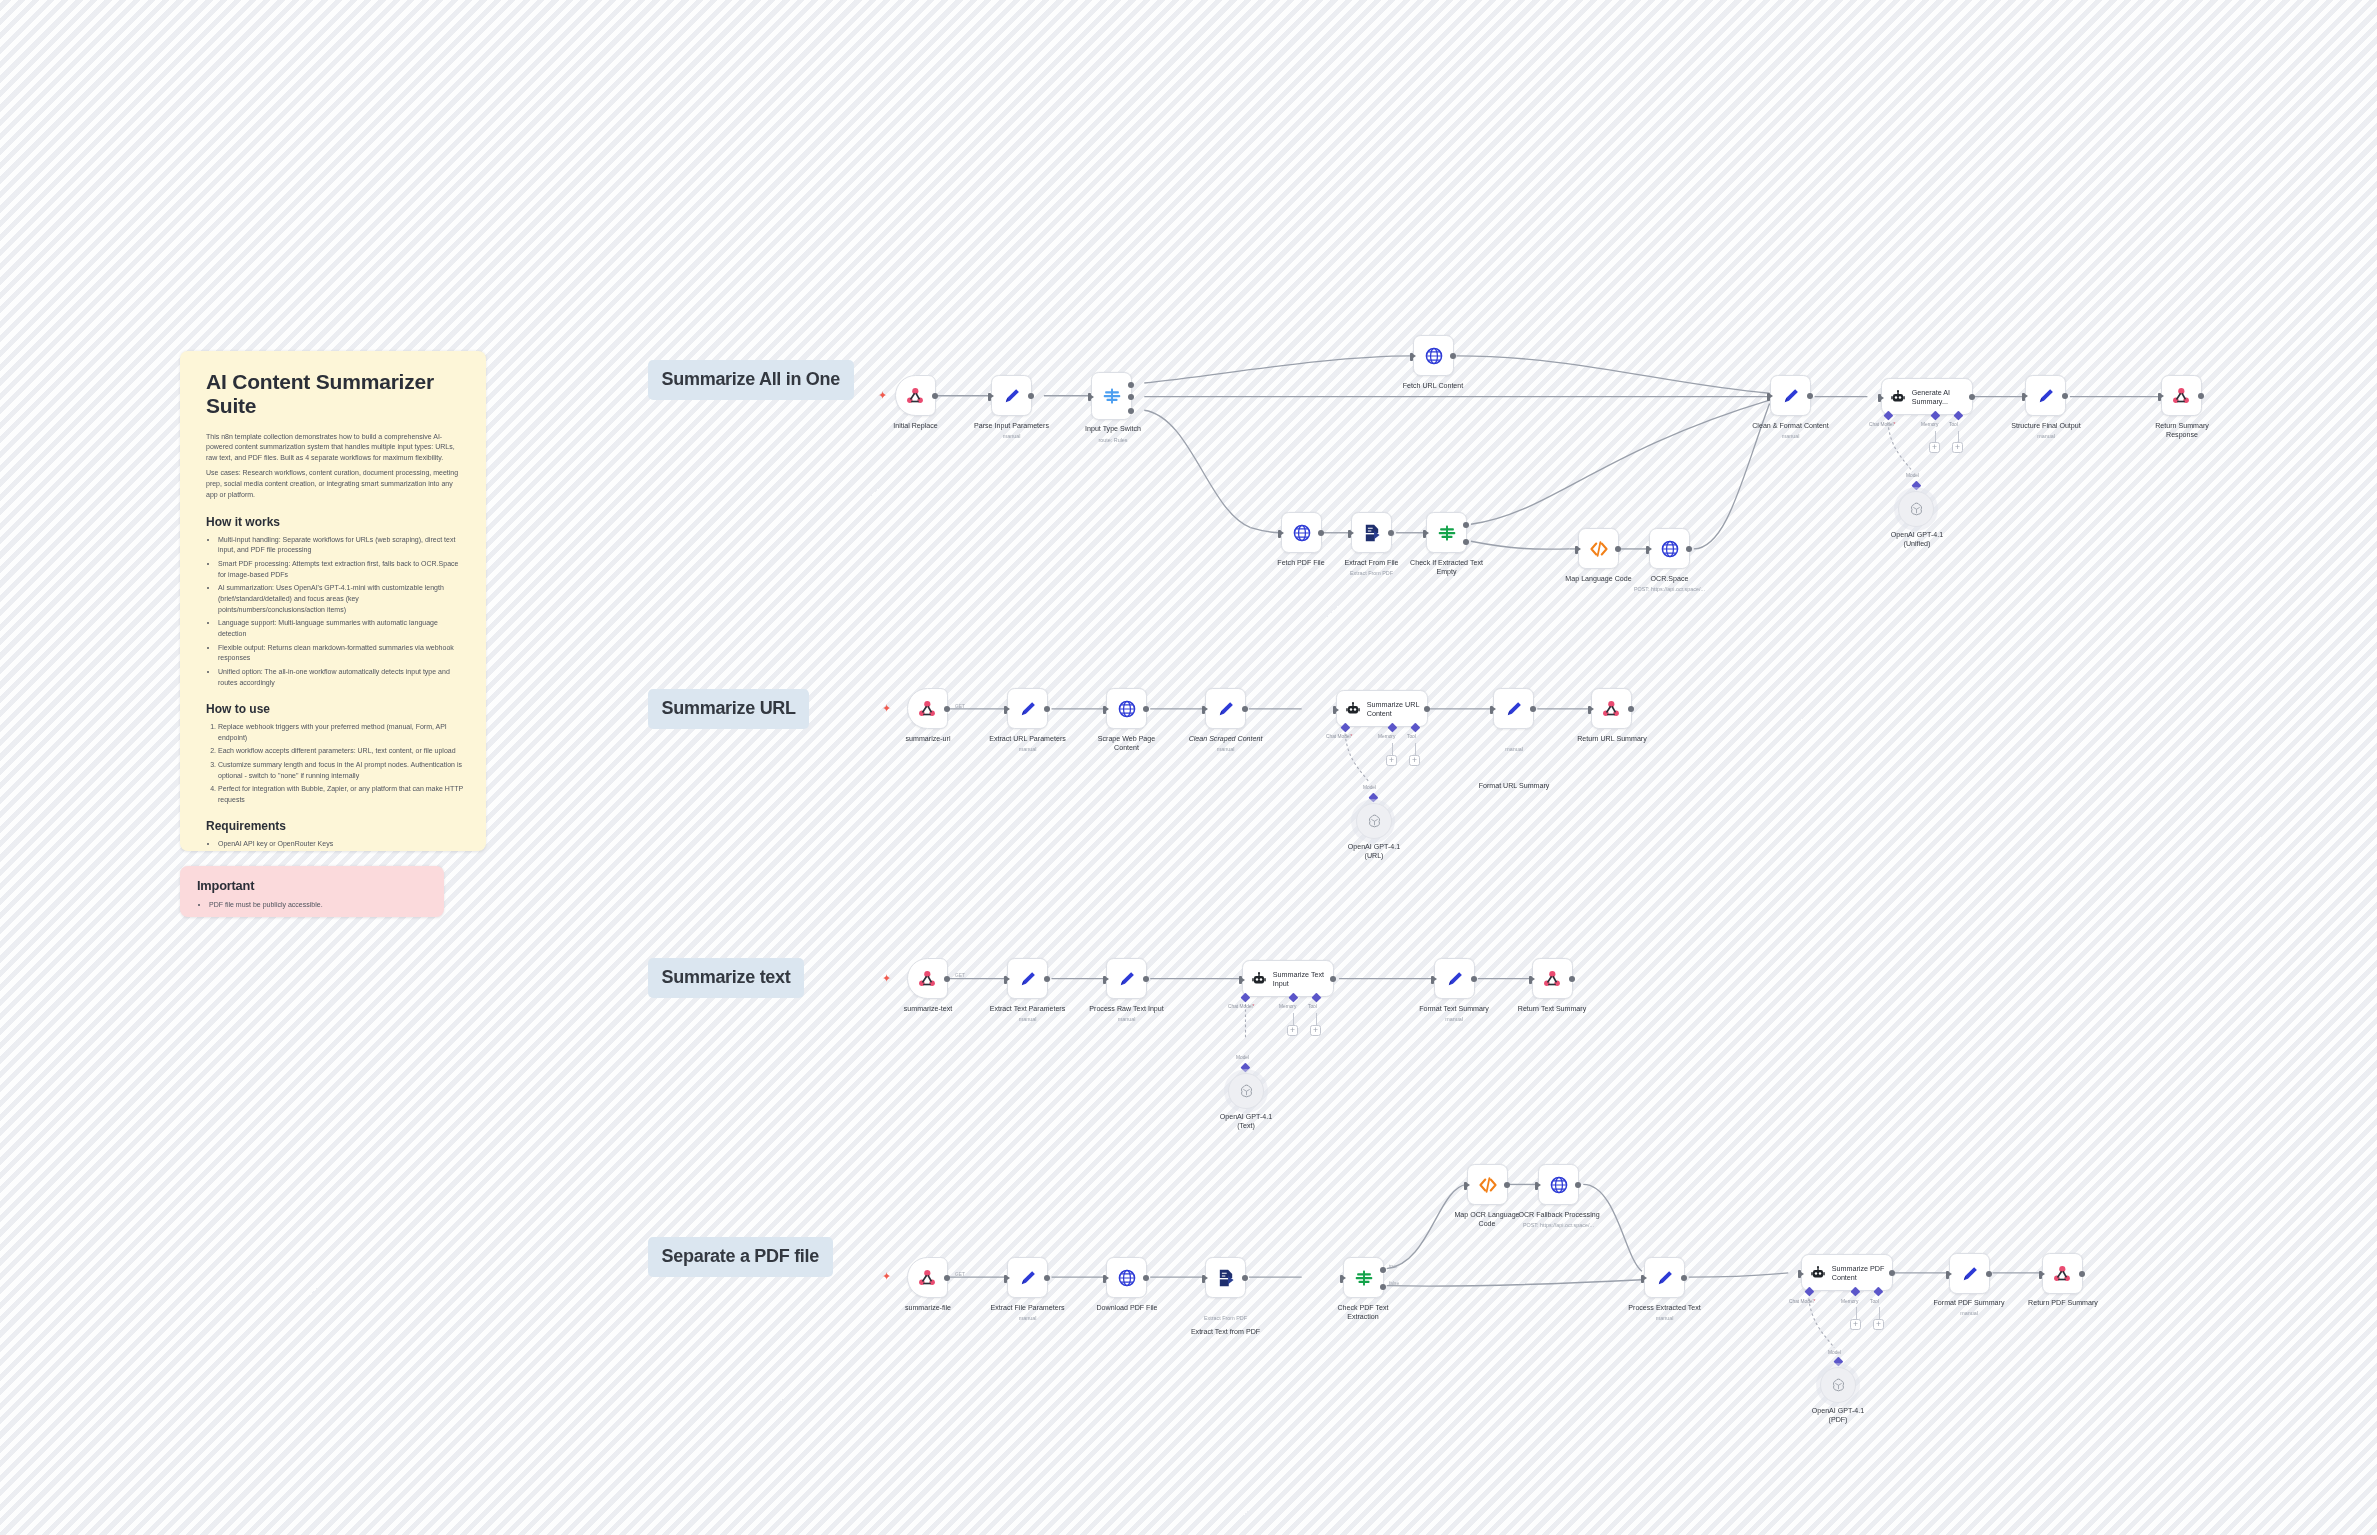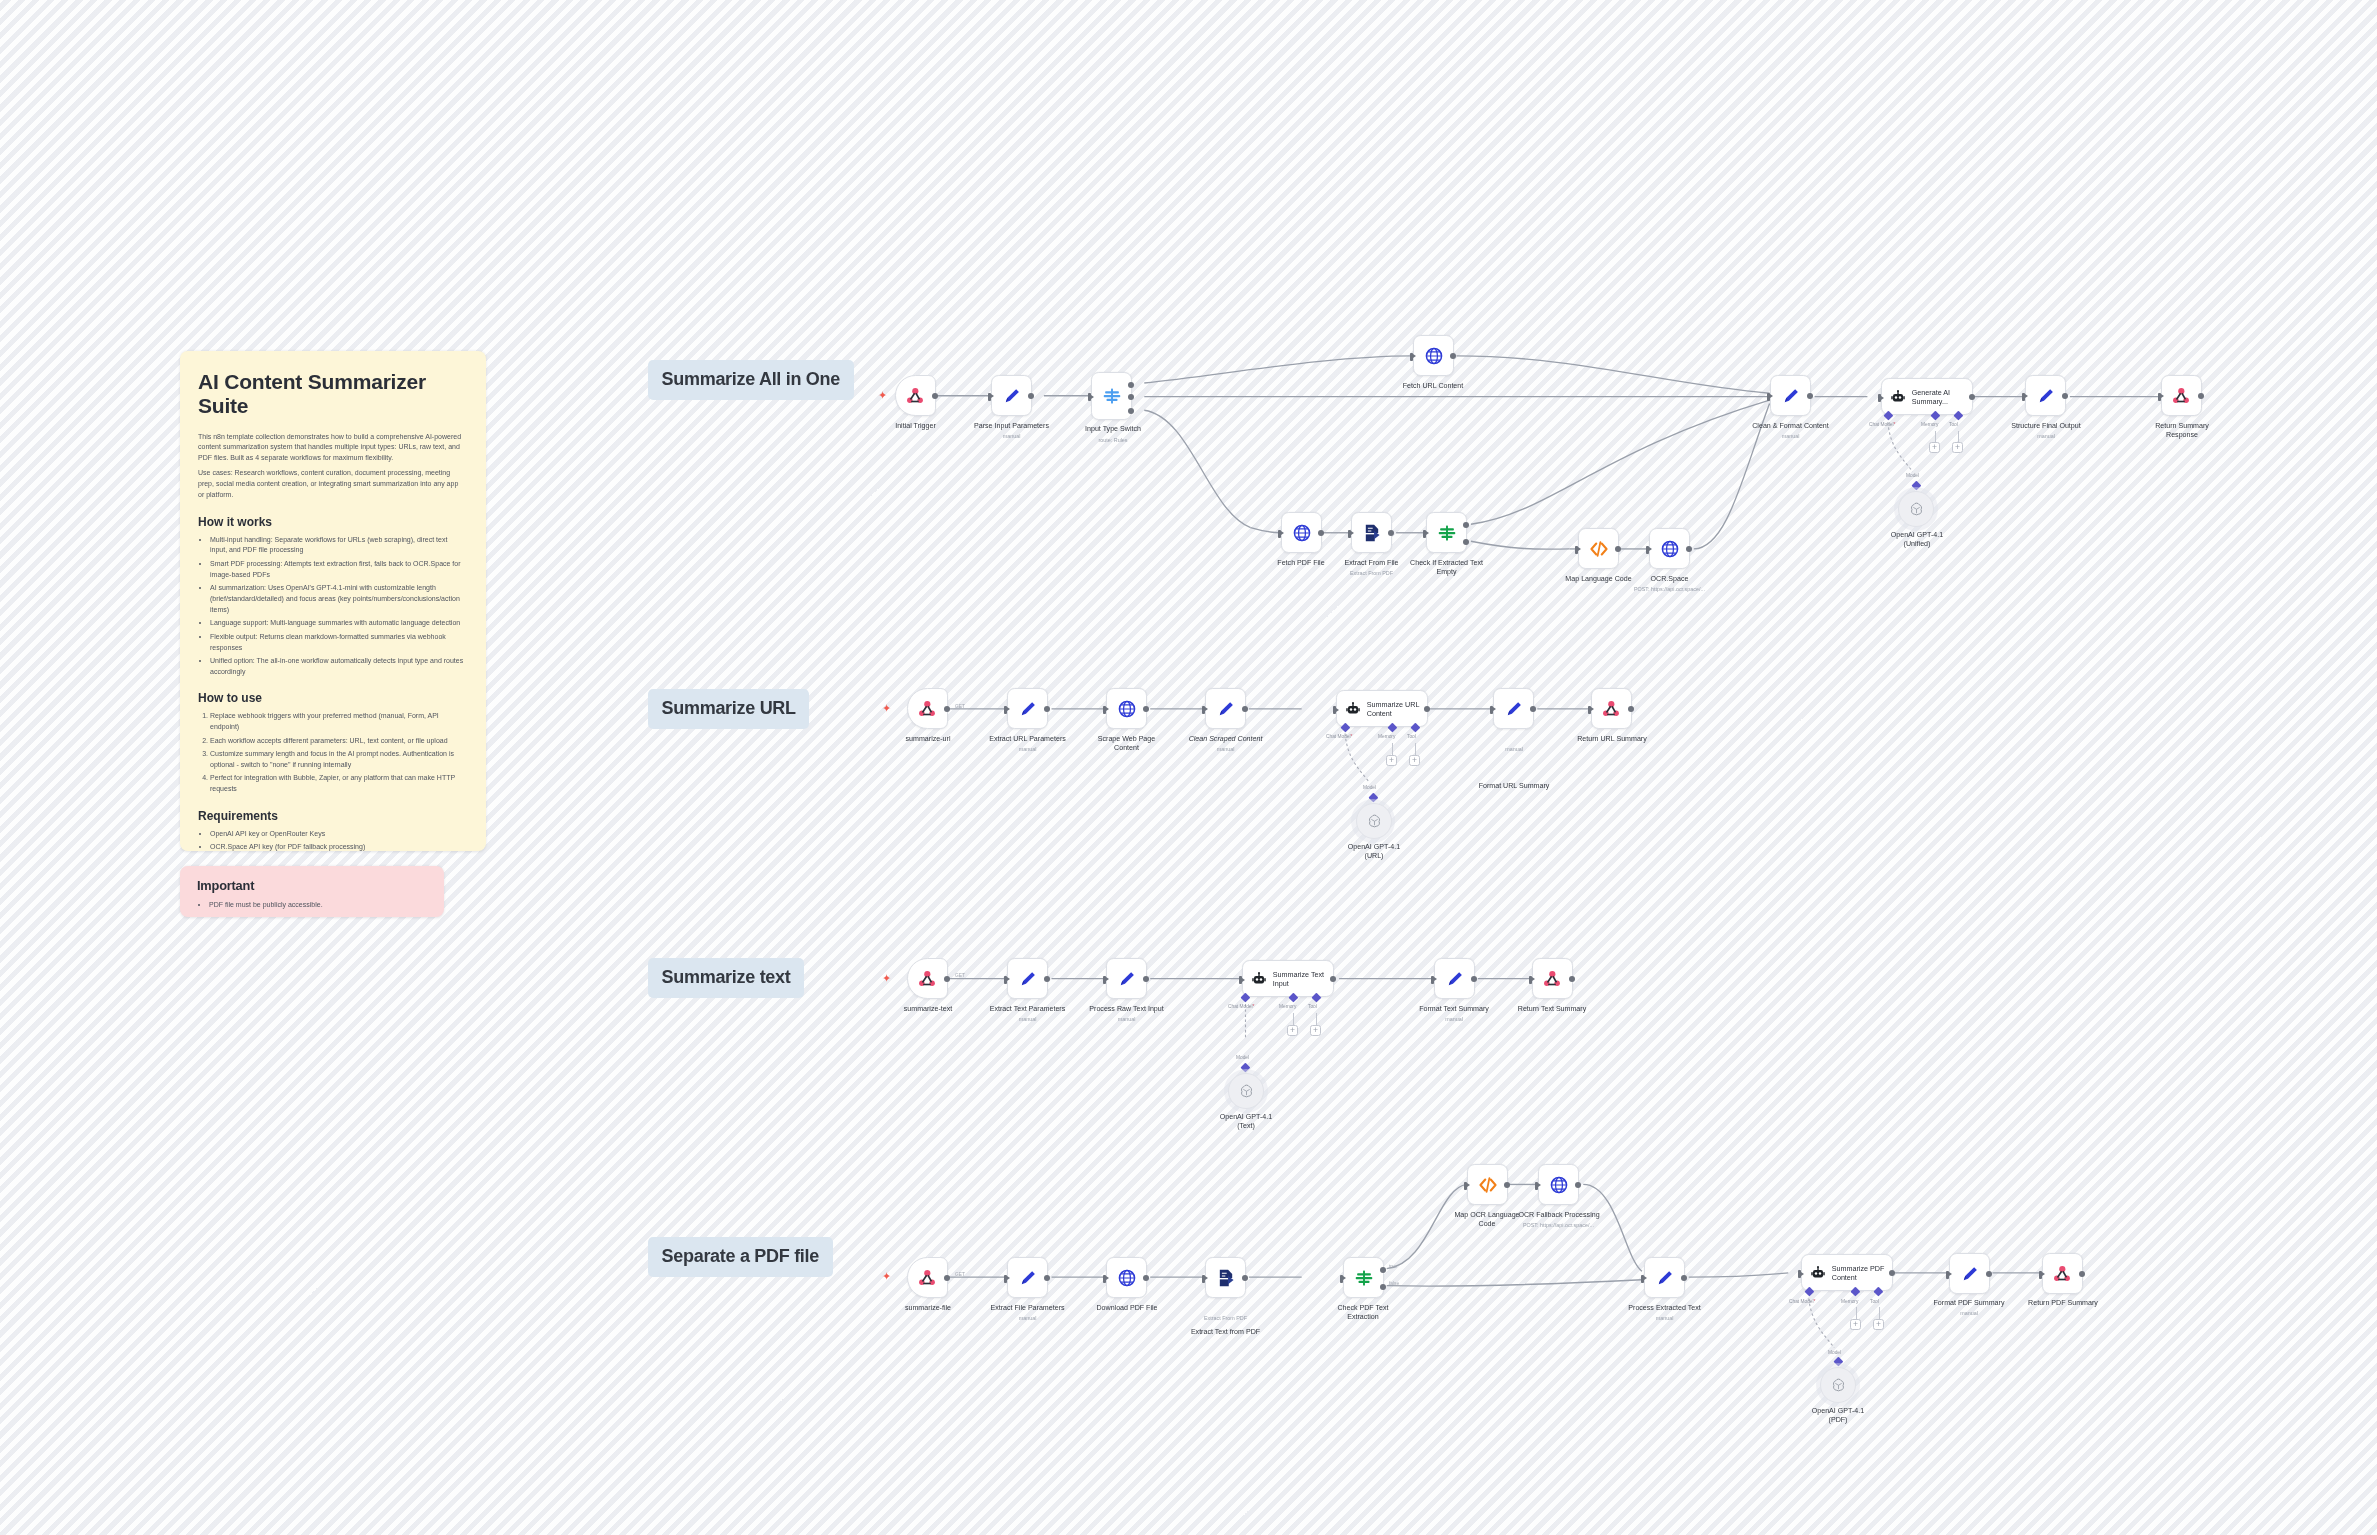--- a/index.html
+++ b/index.html
@@ -20,21 +20,21 @@
       rgba(233,235,240,0.75) 5.1px,
       rgba(233,235,240,0.75) 10.2px
     );
   }
   #edges { position: absolute; inset: 0; width: 2377px; height: 1536px; pointer-events: none; }
 
   
   .sticky {
     position: absolute;
     border-radius: 7.7px;
-    padding: 19px 22px 22px 18px;
+    padding: 19px 22px 22px 26px;
     box-shadow: 0 0.9px 2.6px rgba(40,45,60,.12);
     overflow: hidden;
   }
   .sticky.yellow { background: #fdf6d8; }
   .sticky.pink   { background: #fbdadc; }
   .sticky h1 {
     font-size: 21px; font-weight: 700; color: #2b2f38;
     letter-spacing: -0.2px; margin-bottom: 13.6px;
   }
   .sticky h2 {
@@ -295,21 +295,21 @@
           <circle cx="15" cy="9" r="4.5"></circle>
         </g>
       <g stroke="#2b2f38" stroke-width="2.4" fill="none">
           <path d="M8 21 L14 12"></path>
           <path d="M16 12 L21 21"></path>
           <path d="M9 24 L20 24"></path>
         </g>
     </svg>
     <div class="port-out" style="right:-3.4px; top:17px;"></div>
   </div>
-  <div class="node-caption" style="left:861px; top:422px; width:109px;">Initial Trigger</div>
+  <div class="node-caption" style="left:861px; top:422px; width:109px;">Initial Replace</div>
 
   <div class="node sq" style="left:991px; top:375px;">
     <svg class="glyph" viewBox="0 0 32 32">
       <path d="M7 25 L9 19 L22 6 L26 10 L13 23 Z" fill="#2e3bd6"></path>
         <path d="M7 25 L9 19 L11 21 Z" fill="#1f2aa8"></path>
     </svg>
     <div class="port-in" style="left:-4.3px; top:17px;"></div>
     <div class="port-out" style="right:-3.4px; top:17px;"></div>
   </div>
   <div class="node-caption" style="left:952px; top:422px; width:119px;">Parse Input Parameters</div>

